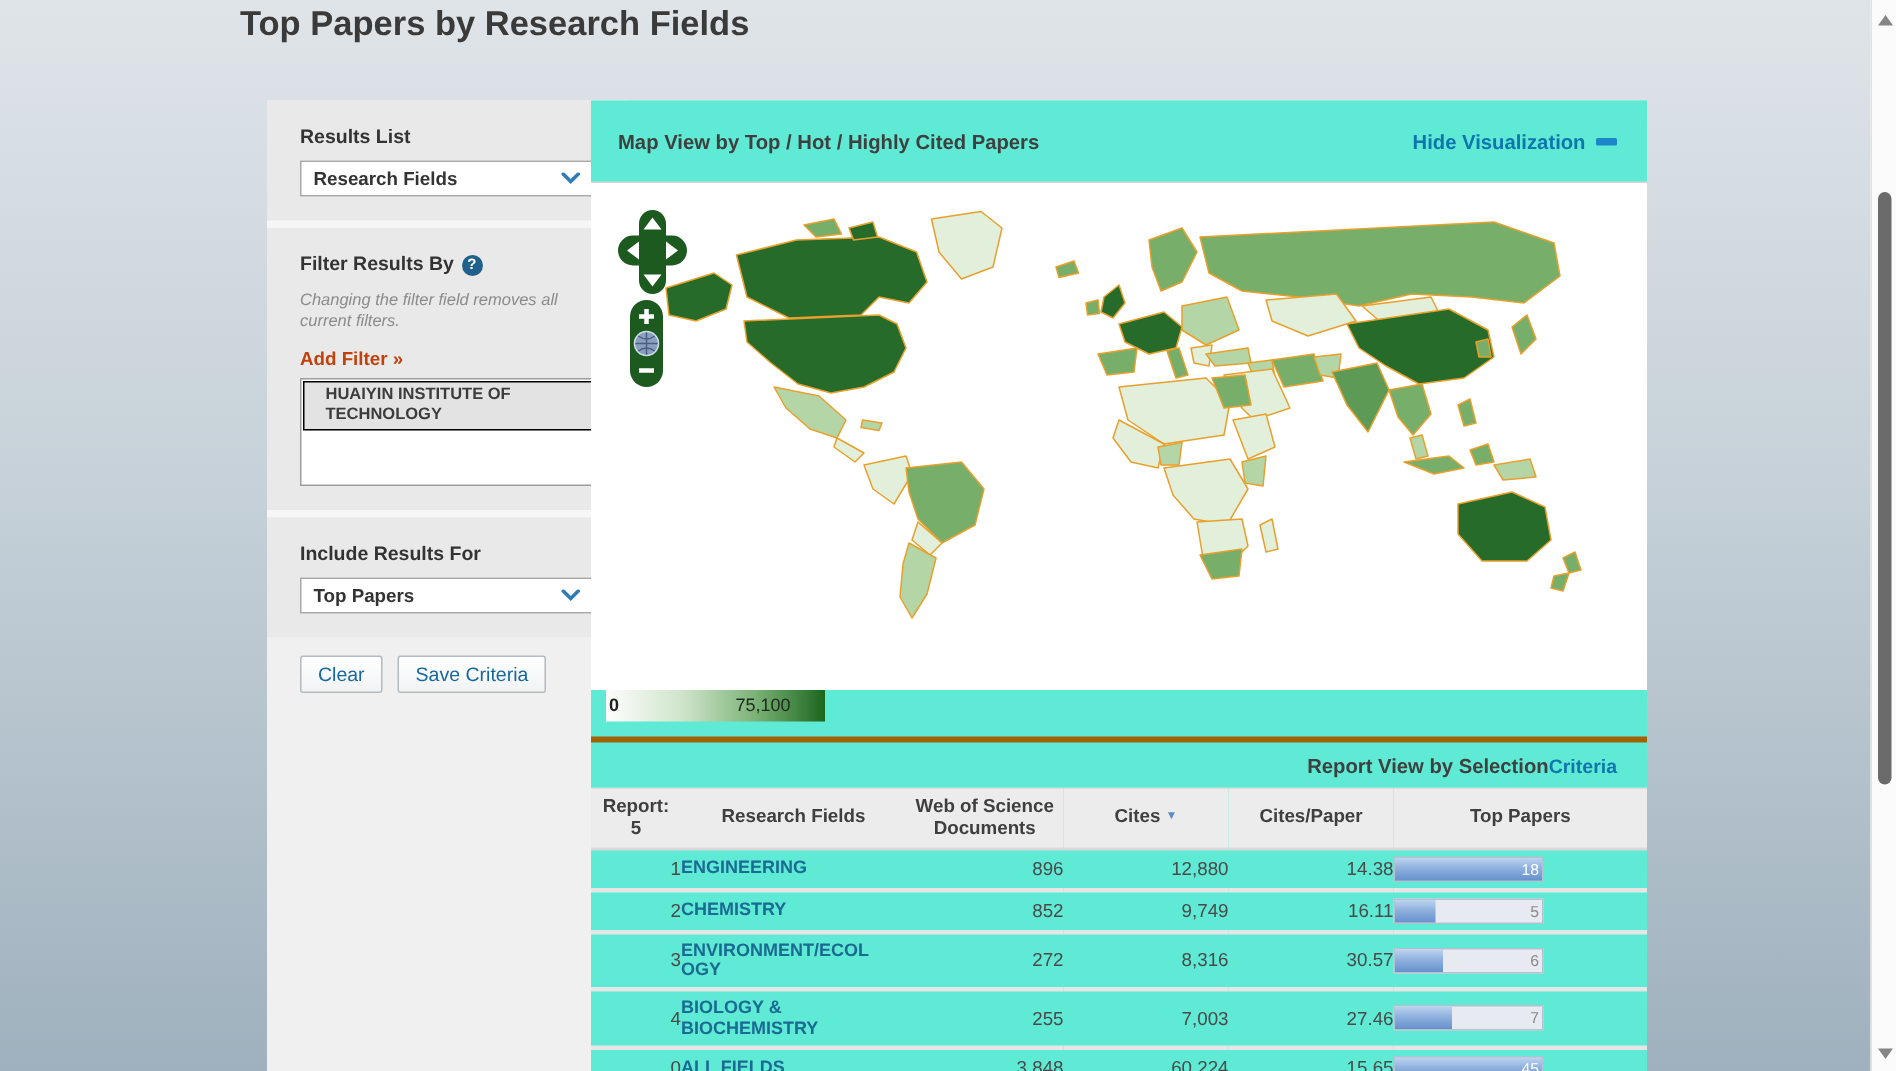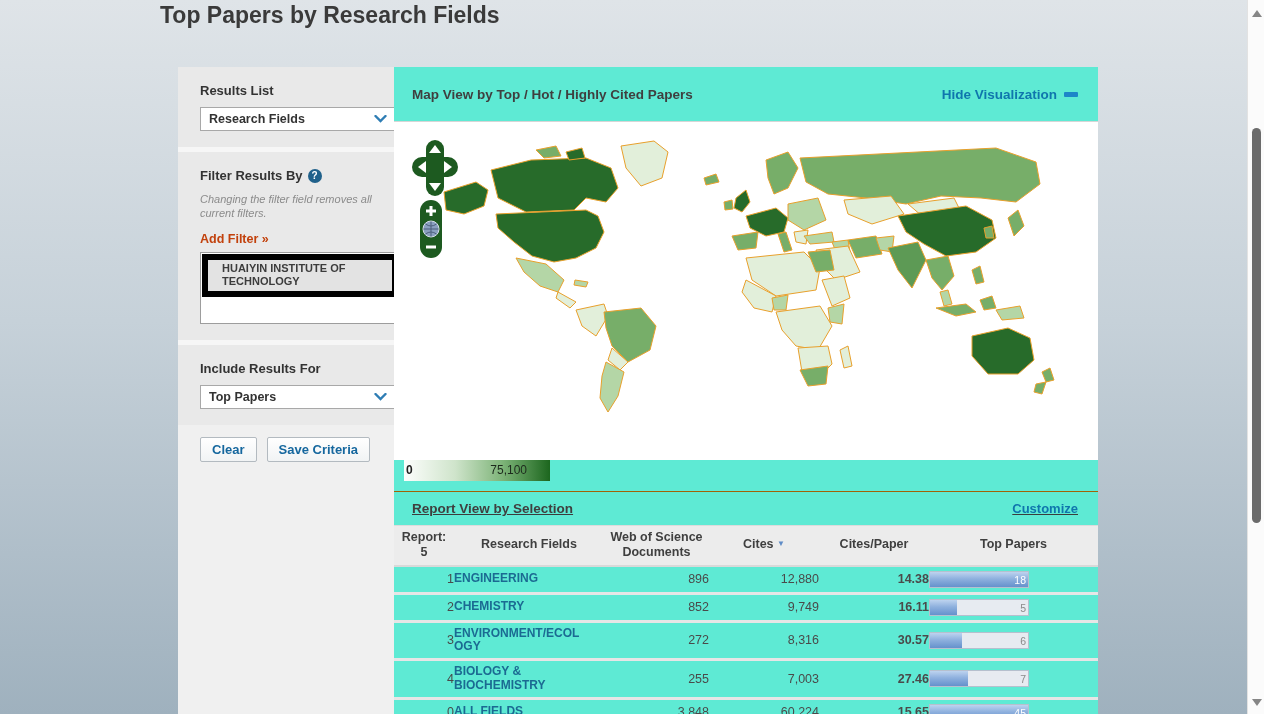--- a/index.html
+++ b/index.html
@@ -25,27 +25,27 @@
   .chev { width:13px; height:8px; flex:0 0 auto; }
   .help-badge {
     display:inline-block; width:14px; height:14px; border-radius:50%; background:#20618b;
     color:#fff; font-size:10px; font-weight:bold; text-align:center; line-height:14px;
     vertical-align:1px; margin-left:5px; cursor:pointer;
   }
   .filter-note { font-size:11px; font-style:italic; color:#8b8b8b; line-height:1.3; margin-bottom:8px; width:190px; }
   .add-filter { font-size:12.5px; font-weight:bold; color:#c2410c; text-decoration:none; display:inline-block; margin-bottom:6px; cursor:pointer; }
   .filter-listbox { width:200px; height:72px; background:#fff; border:1px solid #9d9d9d; overflow:hidden; }
   .filter-item {
-    background:#e3e3e3; border:6px solid #000000; margin:1px; padding:2px 4px 3px 14px;
+    background:#e3e3e3; border:1px solid #000000; margin:1px; padding:2px 4px 3px 14px;
     font-size:11px; font-weight:bold; color:#3c3c3c; line-height:1.2; cursor:pointer;
   }
   .side-actions { background:#f0f0f0; padding:12px 22px; display:flex; gap:10px; }
   .btn {
     height:25px; background:linear-gradient(#ffffff,#f1f3f4); border:1px solid #b3bac0;
-    border-radius:2px; font-size:13px; font-weight:bold; color:#15679e; padding:0 11px; cursor:pointer;
+    border-radius:2px; font-size:13px; font-weight:normal; color:#15679e; padding:0 11px; cursor:pointer;
     font-family:"Liberation Sans",sans-serif;
   }
 
   
   .main { position:absolute; left:394px; top:67px; width:704px; bottom:0; background:#5eead4; }
   .viz-header {
     height:55px; border-bottom:1px solid #d6d6d6; display:flex; align-items:center;
     justify-content:space-between; padding:0 20px 0 18px;
   }
   .viz-title { font-size:13.5px; font-weight:bold; color:#3f3f3f; }
@@ -60,22 +60,22 @@
 
   .legend-row { height:31px; padding-left:10px; position:relative; }
   .legend-bar {
     position:relative; width:146px; height:21px;
     background:linear-gradient(90deg,#fdfefd 0%,#cfe4cb 35%,#7cb377 68%,#1c661e 100%);
   }
   .legend-min { position:absolute; left:2px; top:3px; font-size:12px; font-weight:bold; color:#222; }
   .legend-max { position:absolute; right:23px; top:3px; font-size:12px; color:#1d2a1d; }
 
   .report-header {
-    height:34px; border-top:1px solid #a16207; display:flex; align-items:center;
-    justify-content:space-between; padding:0 20px 0 18px;text-decoration:underline;
+    height:34px; border-top:4px solid #a16207; display:flex; align-items:center;
+    justify-content:flex-end; padding:0 20px 0 18px;
   }
   .report-title { font-size:13.5px; font-weight:bold; color:#3f3f3f; }
   .customize-link { font-size:13px; font-weight:bold; color:#0f76ad; cursor:pointer; }
 
   
   table.report { width:100%; border-collapse:collapse; table-layout:fixed; }
   table.report th {
     background:#ececec; font-size:12.5px; font-weight:bold; color:#3f3f3f;
     text-align:center; vertical-align:middle; height:40px; line-height:1.25;
     border-top:1px solid #dcdcdc; border-bottom:2px solid #d9d9d9; padding:2px 0;
@@ -83,21 +83,21 @@
   th.th-cites { color:#5f8cc7; cursor:pointer; }
   .sort-tri { font-size:8px; color:#5f8cc7; vertical-align:2px; }
   th.th-top { text-align:left; padding-left:56px; }
   table.report td {
     font-size:12.5px; color:#4a4a4a; border-bottom:3px solid #e6e6e6; padding:4px 0; vertical-align:middle;
   }
   td.rank { text-align:right; padding-right:10px; color:#555; }
   td.field { padding-left:18px; }
   td.field a { color:#1b6a92; font-weight:bold; font-size:12px; text-decoration:none; cursor:pointer; overflow-wrap:break-word; display:block; width:132px; line-height:1.15; }
   td.num { text-align:right; }
-  td.cpp { padding-right:30px;font-weight:bold; }
+  td.cpp { padding-right:30px; }
   td.barcell { padding-left:56px; }
   .row-h1 td { height:24px; }
   .row-h2 td { height:30px; }
 
   .bar { width:100px; height:17px; background:#e7ebf1; border:1px solid #b6c0ce; position:relative; }
   .bar-fill { height:100%; background:linear-gradient(#bdd3ef 0%,#8fb1de 45%,#6591cc 100%); }
   .bar-num { position:absolute; right:2px; top:2px; font-size:10.5px; color:#8a8a8a; }
   .bar.full .bar-num { color:#fff; }
 
   
@@ -254,21 +254,21 @@
 
   <div class="legend-row">
     <div class="legend-bar">
       <span class="legend-min">0</span>
       <span class="legend-max">75,100</span>
     </div>
   </div>
 
   <div class="report-header">
     <span class="report-title">Report View by Selection</span>
-    <span class="customize-link">Customize</span>
+    <span class="customize-link">Criteria</span>
   </div>
 
   <table class="report">
     <colgroup>
         <col style="width:60px">
         <col style="width:150px">
         <col style="width:105px">
         <col style="width:110px">
         <col style="width:110px">
         <col>

